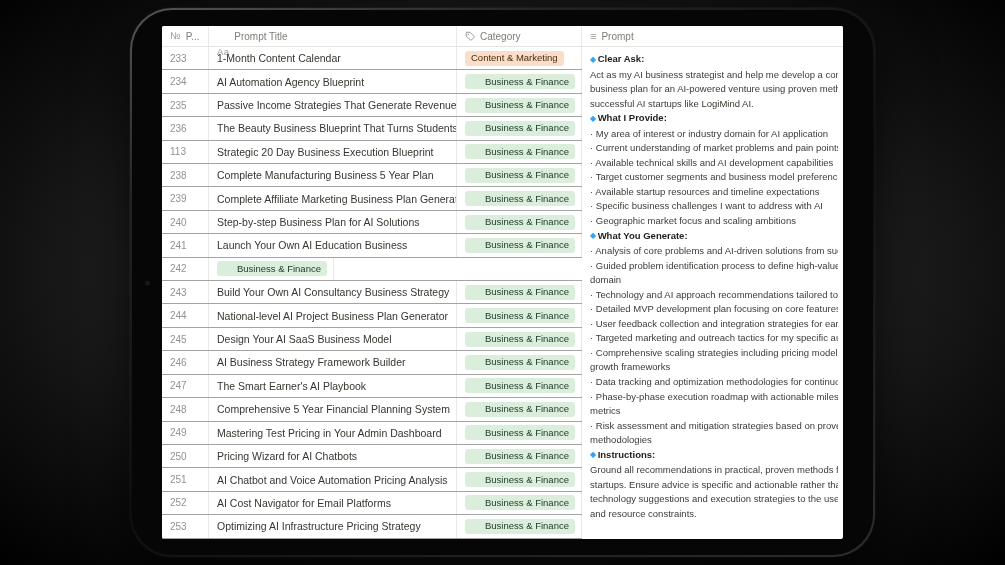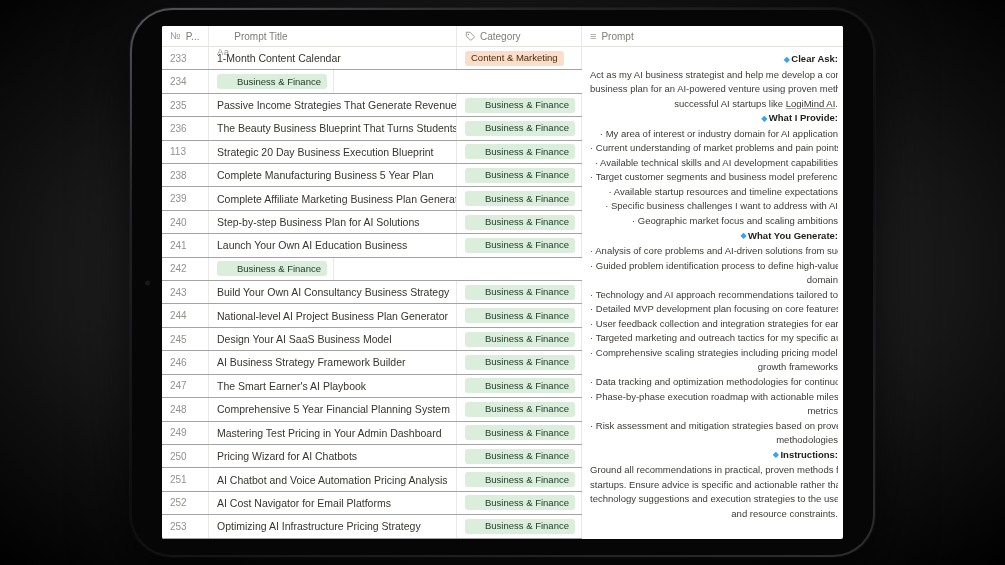--- a/index.html
+++ b/index.html
@@ -49,29 +49,29 @@
   .row .c-title { color: #37352f; font-size: 10.5px; font-weight: 500; }
   .tag {
     display: inline-block; padding: 1.5px 6px; border-radius: 3px;
     font-size: 9.5px; font-weight: 400; white-space: nowrap; line-height: 12px; text-align: right;
   }
   .tag-green { background: var(--tag-green-bg, #dbeddb); color: var(--tag-green-text, #1d3829); padding-left: 20px; }
   .tag-peach { background: var(--tag-peach-bg, #fadec9); color: var(--tag-peach-text, #49290e); }
   
   .prompt-col {
     flex: 1; padding: 5px 5px 17px 8px; overflow: hidden;
-    font-size: 9.5px; line-height: 14.55px; color: #3c3b37; text-align: right;
+    font-size: 9.5px; line-height: 14.55px; color: #3c3b37;
   }
   .pline { white-space: nowrap; overflow: hidden; }
   .pline .diamond {
     color: var(--diamond-blue, #38a3f1); font-size: 8px; margin-right: 1.5px;
     position: relative; top: -0.5px;
   }
   .pline .h { font-weight: 700; color: #1f1e1b; }
-  .plink { text-decoration: underline; text-decoration-color: #a8a8a5; color: #37352f; }
+  .plink { text-decoration-color: #a8a8a5; color: #37352f; }
 </style>
 </head>
 <body>
 
 <div class="tablet">
   <div class="bezel">
     <div class="camera"></div>
     <div class="screen">
 
       <div class="hrow">
@@ -102,20 +102,21 @@
         <div class="rowscol" id="rows-container">
             <div class="row">
     <div class="cell c-num">233</div>
     <div class="cell c-title">1-Month Content Calendar</div>
     <div class="cell c-cat">
       <span class="tag tag-peach">Content &amp; Marketing</span>
     </div>
   </div>
             <div class="row">
     <div class="cell c-num">234</div>
+    <div class="cell c-title">AI Automation Agency Blueprint</div>
     <div class="cell c-cat">
       <span class="tag tag-green">Business &amp; Finance</span>
     </div>
   </div>
             <div class="row">
     <div class="cell c-num">235</div>
     <div class="cell c-title">Passive Income Strategies That Generate Revenue Whil</div>
     <div class="cell c-cat">
       <span class="tag tag-green">Business &amp; Finance</span>
     </div>

